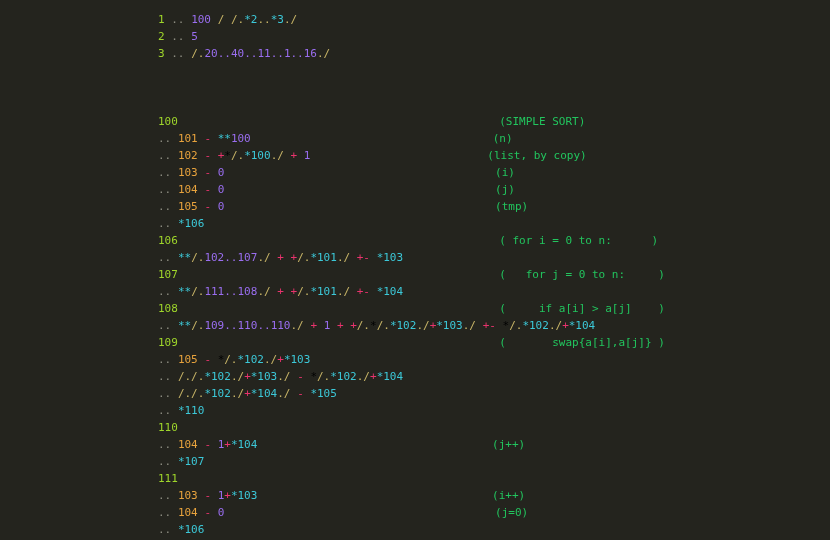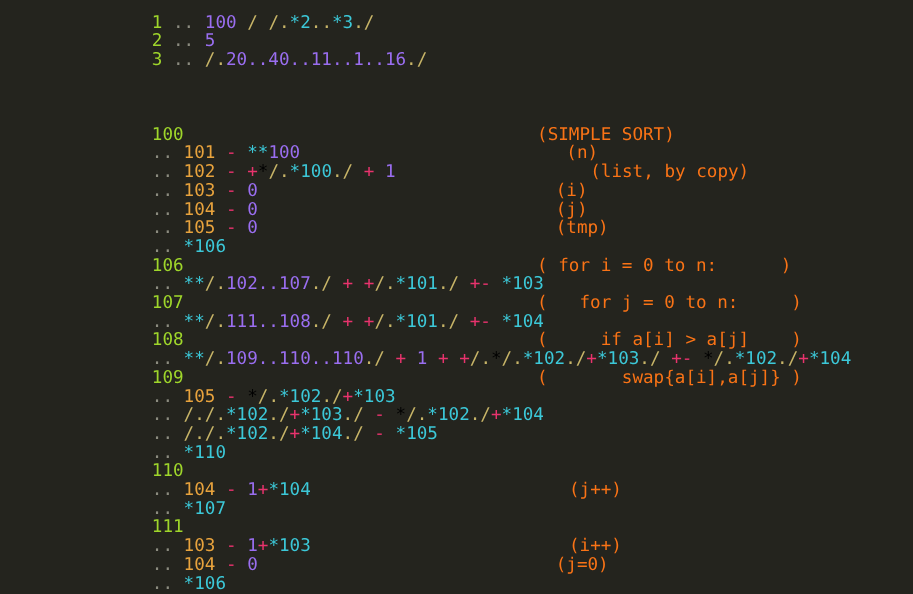--- a/index.html
+++ b/index.html
@@ -17,43 +17,43 @@
   #editor {
     position: relative;
     width: 830px;
     height: 540px;
     background: #24241e;
     padding: 0;
     box-sizing: border-box;
   }
   #code {
     position: absolute;
-    left: 138px;
+    left: 158px;
     top: 11px;
-    font-size: 16px;
+    font-size: 11px;
     line-height: 17px;
     white-space: pre;
     letter-spacing: 0px;
   }
   .ln {
     display: block;
     height: 17px;
     white-space: pre;
   }
   .ln.blank { color: transparent; }
 
   
   .t-label   { color: #9fd62b; }            
   .t-ident   { color: #e8a33d; }  
   .t-op      { color: #e8336d; }            
   .t-ref     { color: #3cc8d8; }            
   .t-num     { color: #9a6ef0; }            
   .t-dot     { color: #c8b568; }             delimiters (tan) */
   .t-star    { color: #c8b568; }            
   .t-dots    { color: #8c8c80; }            
-  .t-comment { color: #f97316; }            
+  .t-comment { color: #22c55e; }            
 </style>
 </head>
 <body>
 
 <div id="editor">
   <div id="code"><span style="display: block;"><span class="ln"><span><span class="t-label">1</span><span class="t-dots"> .. </span><span class="t-num">100</span><span> </span><span class="t-dot">/</span><span> </span><span class="t-dot">/.</span><span class="t-ref">*2</span><span class="t-dot">..</span><span class="t-ref">*3</span><span class="t-dot">./</span></span></span><span class="ln"><span><span class="t-label">2</span><span class="t-dots"> .. </span><span class="t-num">5</span></span></span><span class="ln"><span><span class="t-label">3</span><span class="t-dots"> .. </span><span class="t-dot">/.</span><span class="t-num">20</span><span class="t-num">..</span><span class="t-num">40</span><span class="t-num">..</span><span class="t-num">11</span><span class="t-num">..</span><span class="t-num">1</span><span class="t-num">..</span><span class="t-num">16</span><span class="t-dot">./</span></span></span></span><span class="ln blank"> </span><span class="ln blank"> </span><span class="ln blank"> </span><span style="display: block;"><span class="ln"><span><span class="t-label">100</span></span><span style="display: inline-block; width: 321.34px;"></span><span class="t-comment">(SIMPLE SORT)</span></span><span class="ln"><span><span class="t-dots">.. </span><span class="t-ident">101</span><span> </span><span class="t-op">-</span><span> </span><span class="t-ref">**</span><span class="t-num">100</span></span><span style="display: inline-block; width: 241.92px;"></span><span class="t-comment">(n)</span></span><span class="ln"><span><span class="t-dots">.. </span><span class="t-ident">102</span><span> </span><span class="t-op">-</span><span> </span><span class="t-op">+</span><span class="t-star">*</span><span class="t-dot">/.</span><span class="t-ref">*100</span><span class="t-dot">./</span><span> </span><span class="t-op">+</span><span> </span><span class="t-num">1</span></span><span style="display: inline-block; width: 176.94px;"></span><span class="t-comment">(list, by copy)</span></span><span class="ln"><span><span class="t-dots">.. </span><span class="t-ident">103</span><span> </span><span class="t-op">-</span><span> </span><span class="t-num">0</span></span><span style="display: inline-block; width: 270.8px;"></span><span class="t-comment">(i)</span></span><span class="ln"><span><span class="t-dots">.. </span><span class="t-ident">104</span><span> </span><span class="t-op">-</span><span> </span><span class="t-num">0</span></span><span style="display: inline-block; width: 270.8px;"></span><span class="t-comment">(j)</span></span><span class="ln"><span><span class="t-dots">.. </span><span class="t-ident">105</span><span> </span><span class="t-op">-</span><span> </span><span class="t-num">0</span></span><span style="display: inline-block; width: 270.8px;"></span><span class="t-comment">(tmp)</span></span><span class="ln"><span><span class="t-dots">.. </span><span class="t-ref">*106</span></span></span></span><span style="display: block;"><span class="ln"><span><span class="t-label">106</span></span><span style="display: inline-block; width: 321.34px;"></span><span class="t-comment">( for i = 0 to n:      )</span></span><span class="ln"><span><span class="t-dots">.. </span><span class="t-ref">**</span><span class="t-dot">/.</span><span class="t-num">102</span><span class="t-num">..</span><span class="t-num">107</span><span class="t-dot">./</span><span> </span><span class="t-op">+</span><span> </span><span class="t-op">+</span><span class="t-dot">/.</span><span class="t-ref">*101</span><span class="t-dot">./</span><span> </span><span class="t-op">+-</span><span> </span><span class="t-ref">*103</span></span></span></span><span style="display: block;"><span class="ln"><span><span class="t-label">107</span></span><span style="display: inline-block; width: 321.34px;"></span><span class="t-comment">(   for j = 0 to n:     )</span></span><span class="ln"><span><span class="t-dots">.. </span><span class="t-ref">**</span><span class="t-dot">/.</span><span class="t-num">111</span><span class="t-num">..</span><span class="t-num">108</span><span class="t-dot">./</span><span> </span><span class="t-op">+</span><span> </span><span class="t-op">+</span><span class="t-dot">/.</span><span class="t-ref">*101</span><span class="t-dot">./</span><span> </span><span class="t-op">+-</span><span> </span><span class="t-ref">*104</span></span></span></span><span style="display: block;"><span class="ln"><span><span class="t-label">108</span></span><span style="display: inline-block; width: 321.34px;"></span><span class="t-comment">(     if a[i] &gt; a[j]    )</span></span><span class="ln"><span><span class="t-dots">.. </span><span class="t-ref">**</span><span class="t-dot">/.</span><span class="t-num">109</span><span class="t-num">..</span><span class="t-num">110</span><span class="t-num">..</span><span class="t-num">110</span><span class="t-dot">./</span><span> </span><span class="t-op">+</span><span> </span><span class="t-num">1</span><span> </span><span class="t-op">+</span><span> </span><span class="t-op">+</span><span class="t-dot">/.</span><span class="t-star">*</span><span class="t-dot">/.</span><span class="t-ref">*102</span><span class="t-dot">./</span><span class="t-op">+</span><span class="t-ref">*103</span><span class="t-dot">./</span><span> </span><span class="t-op">+-</span><span> </span><span class="t-star">*</span><span class="t-dot">/.</span><span class="t-ref">*102</span><span class="t-dot">./</span><span class="t-op">+</span><span class="t-ref">*104</span></span></span></span><span style="display: block;"><span class="ln"><span><span class="t-label">109</span></span><span style="display: inline-block; width: 321.34px;"></span><span class="t-comment">(       swap{a[i],a[j]} )</span></span><span class="ln"><span><span class="t-dots">.. </span><span class="t-ident">105</span><span> </span><span class="t-op">-</span><span> </span><span class="t-star">*</span><span class="t-dot">/.</span><span class="t-ref">*102</span><span class="t-dot">./</span><span class="t-op">+</span><span class="t-ref">*103</span></span></span><span class="ln"><span><span class="t-dots">.. </span><span class="t-dot">/./.</span><span class="t-ref">*102</span><span class="t-dot">./</span><span class="t-op">+</span><span class="t-ref">*103</span><span class="t-dot">./</span><span> </span><span class="t-op">-</span><span> </span><span class="t-star">*</span><span class="t-dot">/.</span><span class="t-ref">*102</span><span class="t-dot">./</span><span class="t-op">+</span><span class="t-ref">*104</span></span></span><span class="ln"><span><span class="t-dots">.. </span><span class="t-dot">/./.</span><span class="t-ref">*102</span><span class="t-dot">./</span><span class="t-op">+</span><span class="t-ref">*104</span><span class="t-dot">./</span><span> </span><span class="t-op">-</span><span> </span><span class="t-ref">*105</span></span></span><span class="ln"><span><span class="t-dots">.. </span><span class="t-ref">*110</span></span></span></span><span style="display: block;"><span class="ln"><span><span class="t-label">110</span></span></span><span class="ln"><span><span class="t-dots">.. </span><span class="t-ident">104</span><span> </span><span class="t-op">-</span><span> </span><span class="t-num">1</span><span class="t-op">+</span><span class="t-ref">*104</span></span><span style="display: inline-block; width: 234.7px;"></span><span class="t-comment">(j++)</span></span><span class="ln"><span><span class="t-dots">.. </span><span class="t-ref">*107</span></span></span></span><span style="display: block;"><span class="ln"><span><span class="t-label">111</span></span></span><span class="ln"><span><span class="t-dots">.. </span><span class="t-ident">103</span><span> </span><span class="t-op">-</span><span> </span><span class="t-num">1</span><span class="t-op">+</span><span class="t-ref">*103</span></span><span style="display: inline-block; width: 234.7px;"></span><span class="t-comment">(i++)</span></span><span class="ln"><span><span class="t-dots">.. </span><span class="t-ident">104</span><span> </span><span class="t-op">-</span><span> </span><span class="t-num">0</span></span><span style="display: inline-block; width: 270.8px;"></span><span class="t-comment">(j=0)</span></span><span class="ln"><span><span class="t-dots">.. </span><span class="t-ref">*106</span></span></span></span></div>
 </div>
 
 </body></html>

